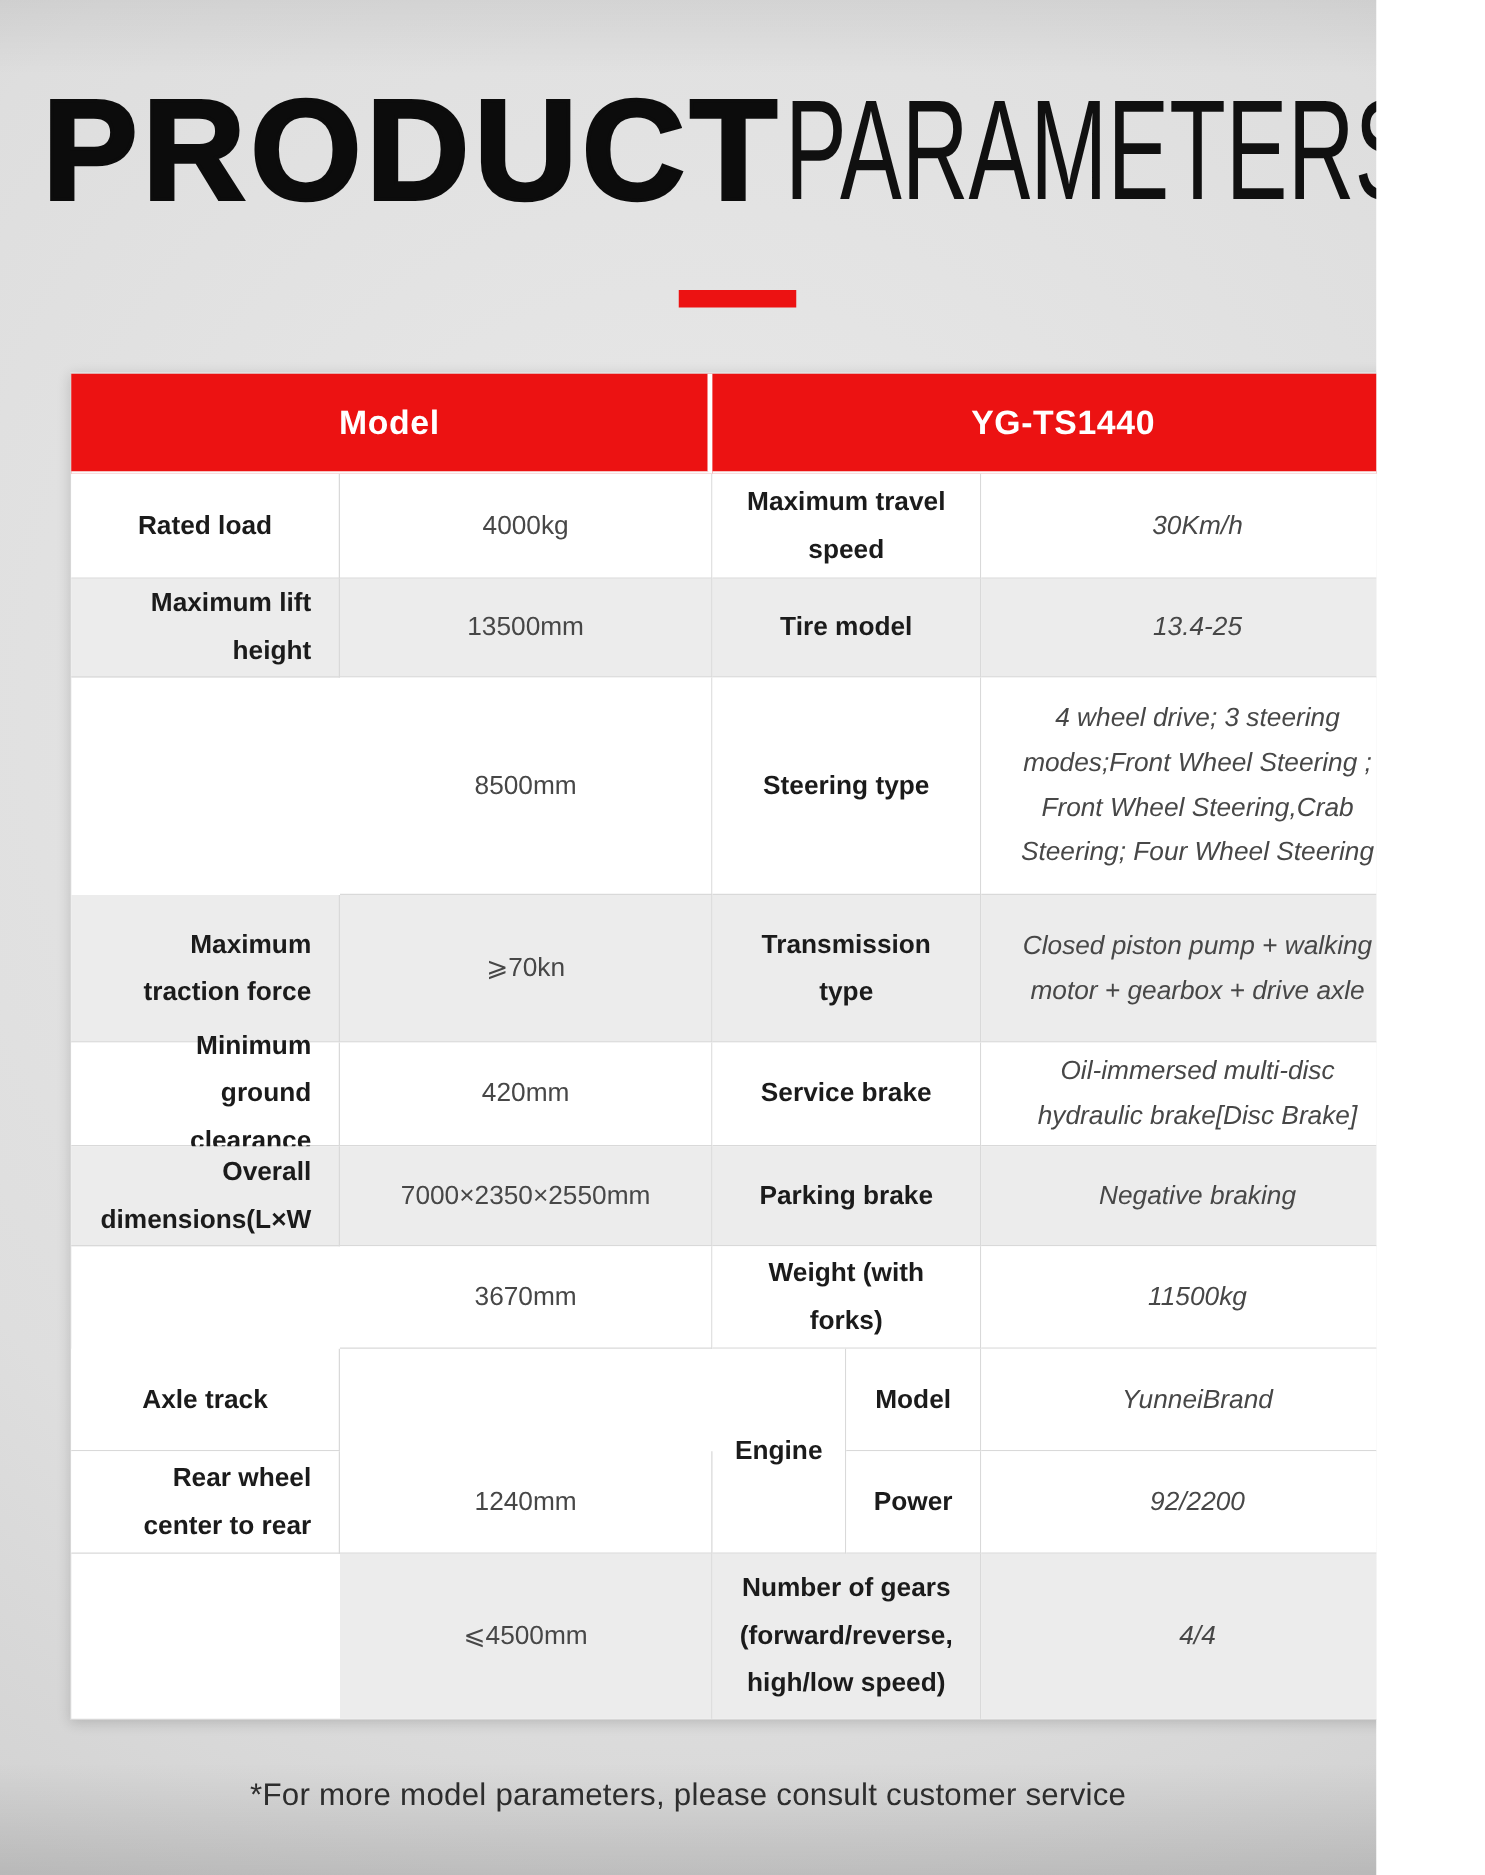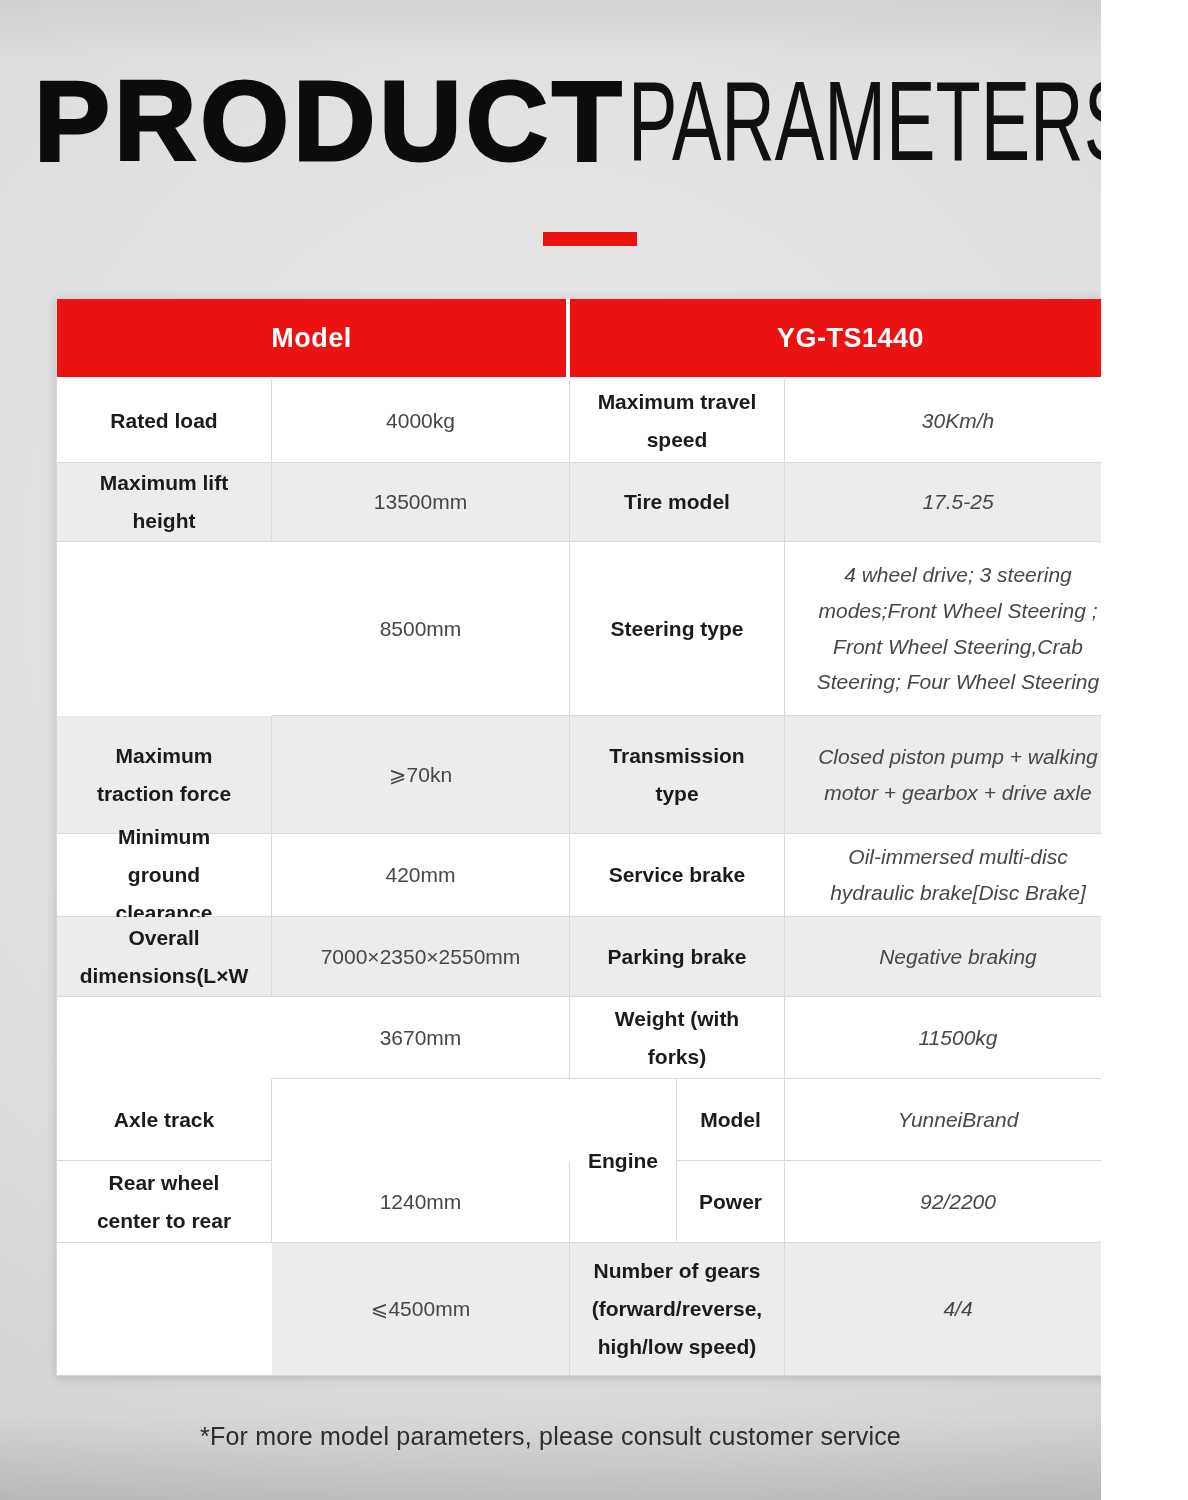--- a/index.html
+++ b/index.html
@@ -75,21 +75,21 @@
   }
   .value.wide{padding:4px 27px;font-style:italic;}
   .th{
     background:#ec1212;color:#ffffff;
     font-weight:700;font-size:27px;
     border-bottom:2px solid #fafafa;
     letter-spacing:0.5px;
   }
   .th-left{grid-column:1 / span 2;grid-row:1;border-right:4px solid #ffffff;}
   .th-right{grid-column:3 / span 3;grid-row:1;border-right:none;}
-  .c1{grid-column:1;}
+  .c1{grid-column:1;text-align:right;}
   .c2{grid-column:2;}
   .c34{grid-column:3 / span 2;}
   .c3{grid-column:3;}
   .c4{grid-column:4;}
   .c5{grid-column:5;border-right:none;}
   
   .footer-note{
     margin-top:46px;
     text-align:center;
     font-size:25px;
@@ -114,21 +114,21 @@
     <div class="cell th th-right">YG-TS1440</div>
 
     <div class="cell label c1" style="grid-row:2">Rated load</div>
     <div class="cell value c2" style="grid-row:2">4000kg</div>
     <div class="cell label c34" style="grid-row:2">Maximum travel speed</div>
     <div class="cell value wide c5" style="grid-row:2">30Km/h</div>
 
     <div class="cell label c1 gray" style="grid-row:3">Maximum lift height</div>
     <div class="cell value c2 gray" style="grid-row:3">13500mm</div>
     <div class="cell label c34 gray" style="grid-row:3">Tire model</div>
-    <div class="cell value wide c5 gray" style="grid-row:3">17.5-25</div>
+    <div class="cell value wide c5 gray" style="grid-row:3">13.4-25</div>
 
     <div class="cell value c2" style="grid-row:4">8500mm</div>
     <div class="cell label c34" style="grid-row:4">Steering type</div>
     <div class="cell value wide c5" style="grid-row:4">4 wheel drive; 3 steering modes;Front Wheel Steering ; Front Wheel Steering,Crab Steering; Four Wheel Steering</div>
 
     <div class="cell label c1 gray" style="grid-row:5">Maximum traction force</div>
     <div class="cell value c2 gray" style="grid-row:5">⩾70kn</div>
     <div class="cell label c34 gray" style="grid-row:5">Transmission type</div>
     <div class="cell value wide c5 gray" style="grid-row:5">Closed piston pump + walking motor + gearbox + drive axle</div>
 

